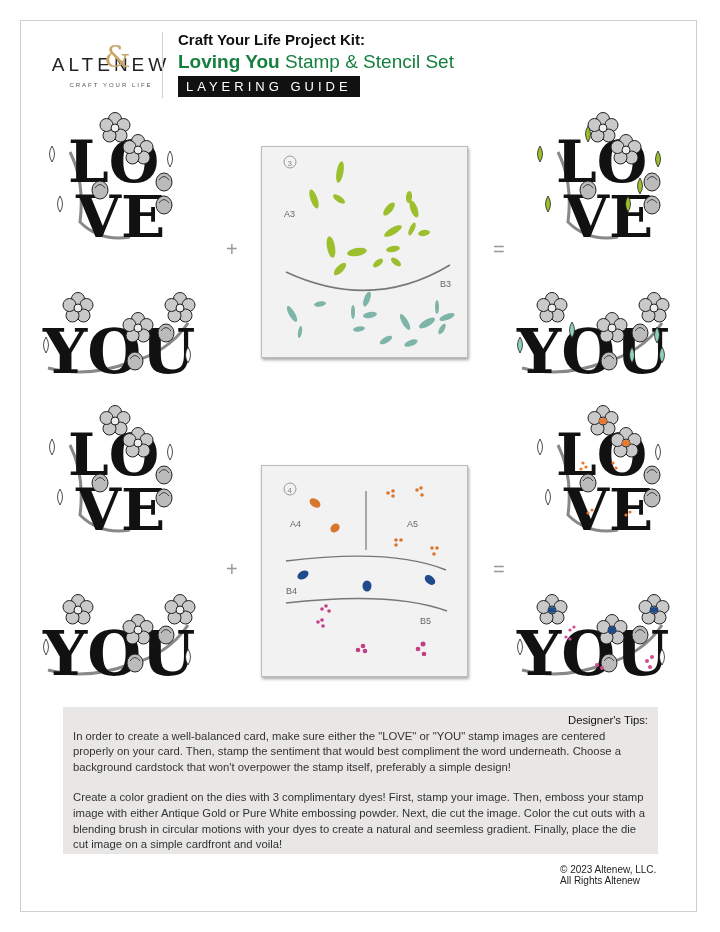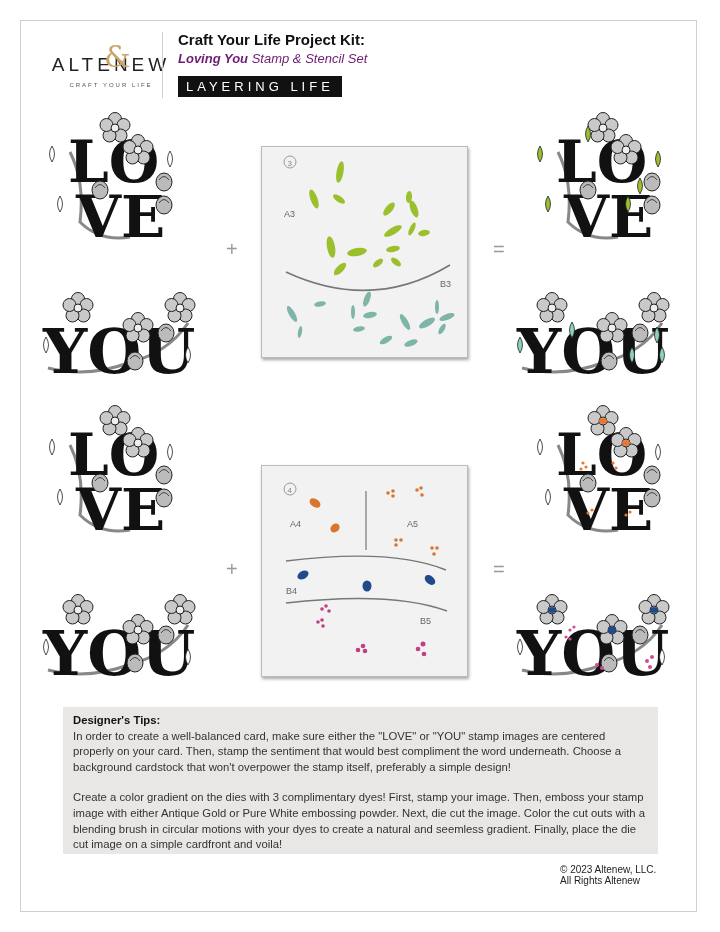--- a/index.html
+++ b/index.html
@@ -4,48 +4,48 @@
 <style>
   html,body{margin:0;padding:0;background:#fff;}
   body{width:720px;height:932px;position:relative;overflow:hidden;font-family:"Liberation Sans","DejaVu Sans",sans-serif;color:#111;}
   .frame{position:absolute;left:20px;top:20px;width:677px;height:892px;border:1px solid #cfcfcf;box-sizing:border-box;}
   .logo{position:absolute;left:51px;top:40px;width:120px;height:60px;}
   .logo-word{position:absolute;left:0;top:14px;width:120px;text-align:center;font-size:19px;letter-spacing:4px;color:#222;}
   .logo-amp{position:absolute;left:53px;top:2px;font-family:"DejaVu Serif",serif;font-size:30px;color:#c9a56a;line-height:30px;}
   .logo-tag{position:absolute;left:0;top:42px;width:120px;text-align:center;font-size:6px;letter-spacing:2px;color:#555;}
   .vdiv{position:absolute;left:162px;top:32px;width:1px;height:66px;background:#cfcfcf;}
   .title1{position:absolute;left:178px;top:31px;font-size:15px;font-weight:bold;color:#111;text-align:center;}
-  .title2{position:absolute;left:178px;top:51px;font-size:13px;color:#701a75;font-style:italic;}
+  .title2{position:absolute;left:178px;top:51px;font-size:19px;color:#15803d;}
   .title2 b{font-weight:bold;}
   .badge{position:absolute;left:178px;top:76px;height:21px;background:#111;color:#fff;font-size:13px;letter-spacing:4px;padding:0 8px;line-height:21px;}
   .art{position:absolute;}
   .op{position:absolute;color:#999;font-size:20px;}
   .stencil{position:absolute;background:#f3f2f3;border:1px solid #bbb;box-shadow:1px 2px 3px rgba(0,0,0,.35);}
   .stencil svg{position:absolute;left:0;top:0;}
   .tips{position:absolute;left:63px;top:707px;width:595px;height:147px;background:#e8e7e6;padding:6px 10px;box-sizing:border-box;font-size:11.3px;line-height:15.6px;color:#333;}
-  .tips-h{font-weight:bold;color:#111;}
+  .tips-h{font-weight:normal;color:#111;text-align:right;}
   .tips p{margin:0;}
   .tips .gap{height:15px;}
   .note{position:absolute;left:280px;top:870px;width:160px;text-align:center;font-style:italic;font-size:13px;color:#555;line-height:18px;}
   .copy{position:absolute;left:560px;top:864px;width:150px;text-align:left;font-size:10px;color:#222;line-height:11px;}
 </style>
 </head>
 <body>
 
 <div class="frame"></div>
 
 <div class="logo">
   <div class="logo-word">ALTENEW</div>
   <div class="logo-amp">&amp;</div>
   <div class="logo-tag">CRAFT YOUR LIFE</div>
 </div>
 <div class="vdiv"></div>
 <div class="title1">Craft Your Life Project Kit:</div>
 <div class="title2"><b>Loving You</b><span> Stamp &amp; Stencil Set</span></div>
-<div class="badge">LAYERING LIFE</div>
+<div class="badge">LAYERING GUIDE</div>
 
 <svg width="0" height="0" style="position:absolute">
   <defs>
     <g id="flower">
       <circle cx="0" cy="-9" r="6.5" fill="#c9c9c9" stroke="#222" stroke-width="1"></circle>
       <circle cx="8.5" cy="-3" r="6.5" fill="#c9c9c9" stroke="#222" stroke-width="1"></circle>
       <circle cx="5.5" cy="7.5" r="6.5" fill="#c9c9c9" stroke="#222" stroke-width="1"></circle>
       <circle cx="-5.5" cy="7.5" r="6.5" fill="#c9c9c9" stroke="#222" stroke-width="1"></circle>
       <circle cx="-8.5" cy="-3" r="6.5" fill="#c9c9c9" stroke="#222" stroke-width="1"></circle>
       <circle cx="0" cy="0" r="4" fill="#eee" stroke="#222" stroke-width="1"></circle>

